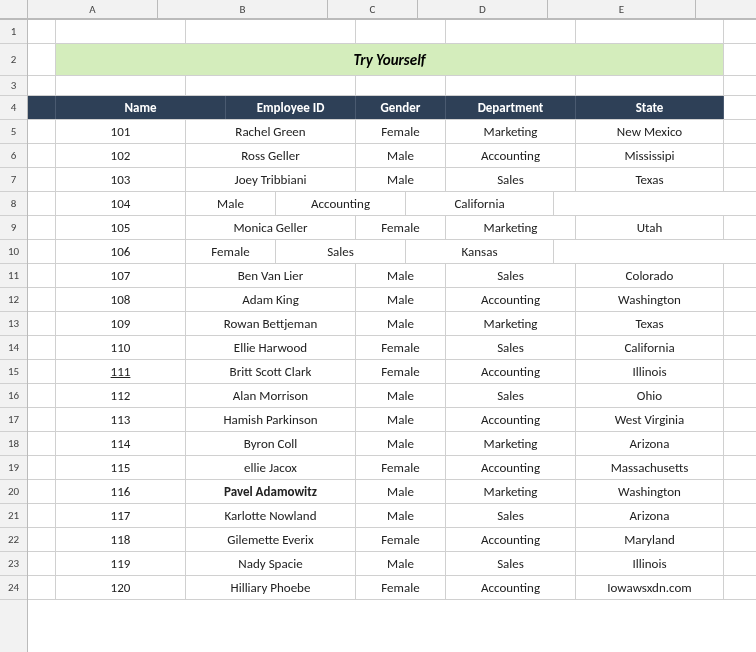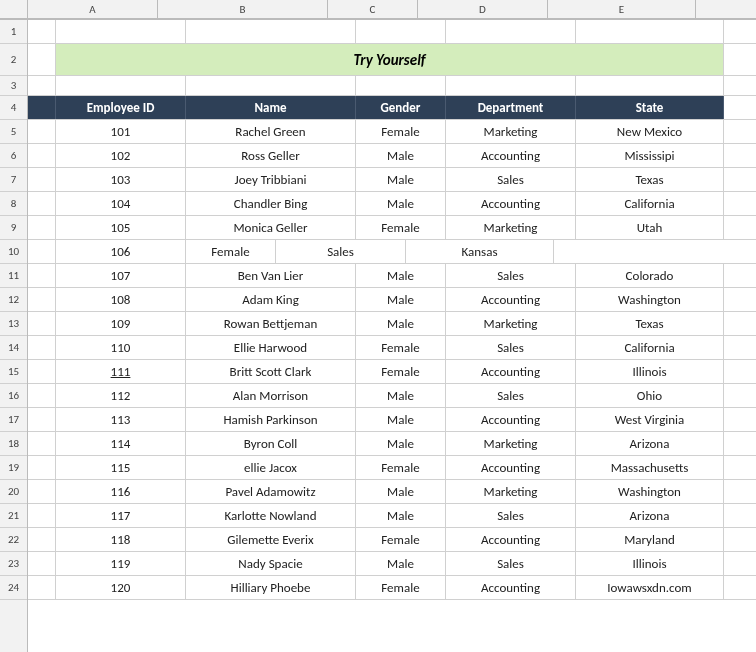--- a/index.html
+++ b/index.html
@@ -196,22 +196,22 @@
         <div class="data-row" style="height: 20px; min-height: 20px;">
           <div class="cell" style="width: 28px; min-width: 28px; background: rgb(255, 255, 255);"></div>
           <div class="cell" style="width: 130px; min-width: 130px; background: rgb(255, 255, 255);"></div>
           <div class="cell" style="width: 170px; min-width: 170px; background: rgb(255, 255, 255);"></div>
           <div class="cell" style="width: 90px; min-width: 90px; background: rgb(255, 255, 255);"></div>
           <div class="cell" style="width: 130px; min-width: 130px; background: rgb(255, 255, 255);"></div>
           <div class="cell" style="width: 148px; min-width: 148px; background: rgb(255, 255, 255);"></div>
         </div>
         <div class="data-row" style="height: 24px; min-height: 24px;">
           <div class="cell header-cell" style="width: 28px; min-width: 28px;"></div>
+          <div class="cell header-cell" style="width: 170px; min-width: 170px;">Name</div>
           <div class="cell header-cell" style="width: 130px; min-width: 130px;">Employee ID</div>
-          <div class="cell header-cell" style="width: 170px; min-width: 170px;">Name</div>
           <div class="cell header-cell" style="width: 90px; min-width: 90px;">Gender</div>
           <div class="cell header-cell" style="width: 130px; min-width: 130px;">Department</div>
           <div class="cell header-cell" style="width: 148px; min-width: 148px;">State</div>
         </div>
         <div class="data-row" style="height: 24px; min-height: 24px;">
           <div class="cell data-cell" style="width: 28px; min-width: 28px;"></div>
           <div class="cell data-cell" style="width: 130px; min-width: 130px;">101</div>
           <div class="cell data-cell" style="width: 170px; min-width: 170px;">Rachel Green</div>
           <div class="cell data-cell" style="width: 90px; min-width: 90px;">Female</div>
           <div class="cell data-cell" style="width: 130px; min-width: 130px;">Marketing</div>
@@ -229,21 +229,20 @@
           <div class="cell data-cell" style="width: 28px; min-width: 28px;"></div>
           <div class="cell data-cell" style="width: 130px; min-width: 130px;">103</div>
           <div class="cell data-cell" style="width: 170px; min-width: 170px;">Joey Tribbiani</div>
           <div class="cell data-cell" style="width: 90px; min-width: 90px;">Male</div>
           <div class="cell data-cell" style="width: 130px; min-width: 130px;">Sales</div>
           <div class="cell data-cell" style="width: 148px; min-width: 148px;">Texas</div>
         </div>
         <div class="data-row" style="height: 24px; min-height: 24px;">
           <div class="cell data-cell" style="width: 28px; min-width: 28px;"></div>
           <div class="cell data-cell" style="width: 130px; min-width: 130px;">104</div>
-          <div class="cell data-cell" style="width: 170px; min-width: 170px;">Chandler Bing</div>
           <div class="cell data-cell" style="width: 90px; min-width: 90px;">Male</div>
           <div class="cell data-cell" style="width: 130px; min-width: 130px;">Accounting</div>
           <div class="cell data-cell" style="width: 148px; min-width: 148px;">California</div>
         </div>
         <div class="data-row" style="height: 24px; min-height: 24px;">
           <div class="cell data-cell" style="width: 28px; min-width: 28px;"></div>
           <div class="cell data-cell" style="width: 130px; min-width: 130px;">105</div>
           <div class="cell data-cell" style="width: 170px; min-width: 170px;">Monica Geller</div>
           <div class="cell data-cell" style="width: 90px; min-width: 90px;">Female</div>
           <div class="cell data-cell" style="width: 130px; min-width: 130px;">Marketing</div>
@@ -324,21 +323,21 @@
           <div class="cell data-cell" style="width: 28px; min-width: 28px;"></div>
           <div class="cell data-cell" style="width: 130px; min-width: 130px;">115</div>
           <div class="cell data-cell" style="width: 170px; min-width: 170px;">ellie Jacox</div>
           <div class="cell data-cell" style="width: 90px; min-width: 90px;">Female</div>
           <div class="cell data-cell" style="width: 130px; min-width: 130px;">Accounting</div>
           <div class="cell data-cell" style="width: 148px; min-width: 148px;">Massachusetts</div>
         </div>
         <div class="data-row" style="height: 24px; min-height: 24px;">
           <div class="cell data-cell" style="width: 28px; min-width: 28px;"></div>
           <div class="cell data-cell" style="width: 130px; min-width: 130px;">116</div>
-          <div class="cell data-cell" style="width: 170px; min-width: 170px;">Pavel Adamowitz</div>
+          <div class="cell data-cell" style="width: 170px; min-width: 170px; font-weight: bold;">Pavel Adamowitz</div>
           <div class="cell data-cell" style="width: 90px; min-width: 90px;">Male</div>
           <div class="cell data-cell" style="width: 130px; min-width: 130px;">Marketing</div>
           <div class="cell data-cell" style="width: 148px; min-width: 148px;">Washington</div>
         </div>
         <div class="data-row" style="height: 24px; min-height: 24px;">
           <div class="cell data-cell" style="width: 28px; min-width: 28px;"></div>
           <div class="cell data-cell" style="width: 130px; min-width: 130px;">117</div>
           <div class="cell data-cell" style="width: 170px; min-width: 170px;">Karlotte Nowland</div>
           <div class="cell data-cell" style="width: 90px; min-width: 90px;">Male</div>
           <div class="cell data-cell" style="width: 130px; min-width: 130px;">Sales</div>

